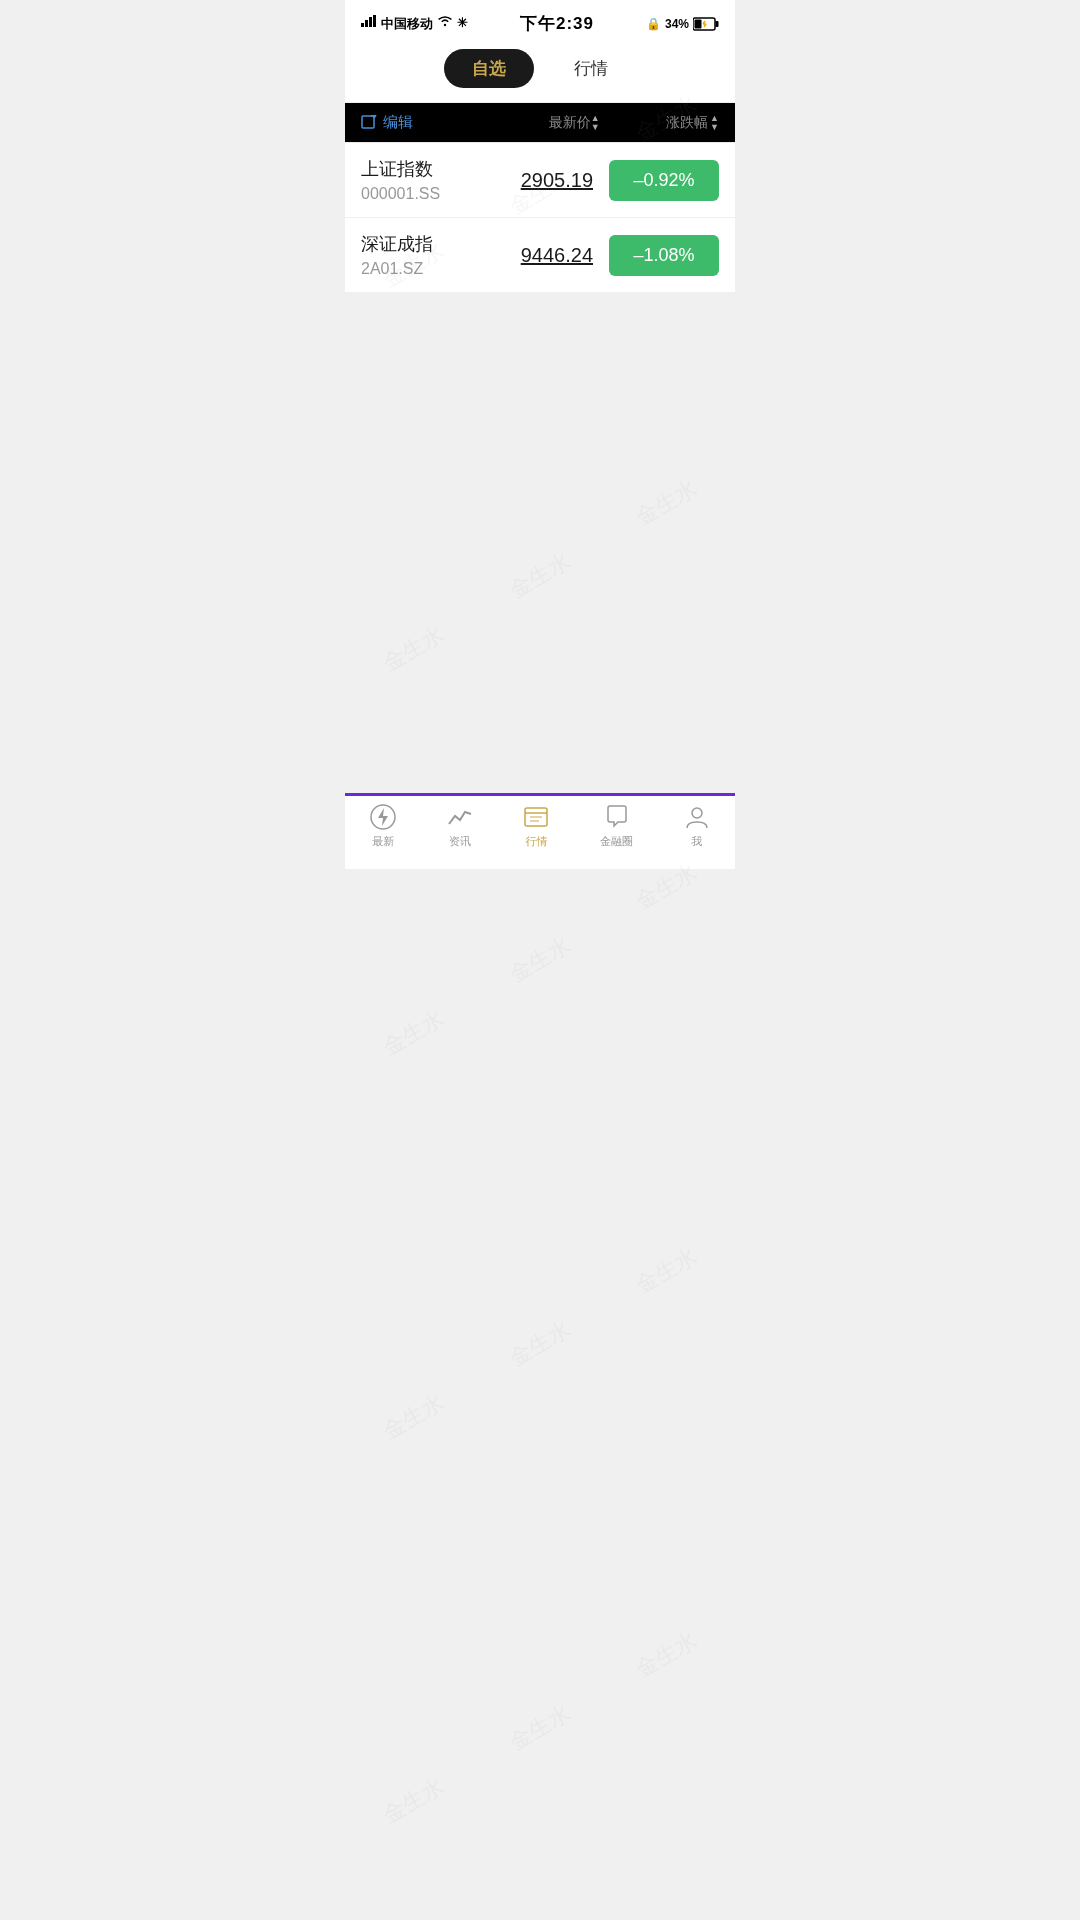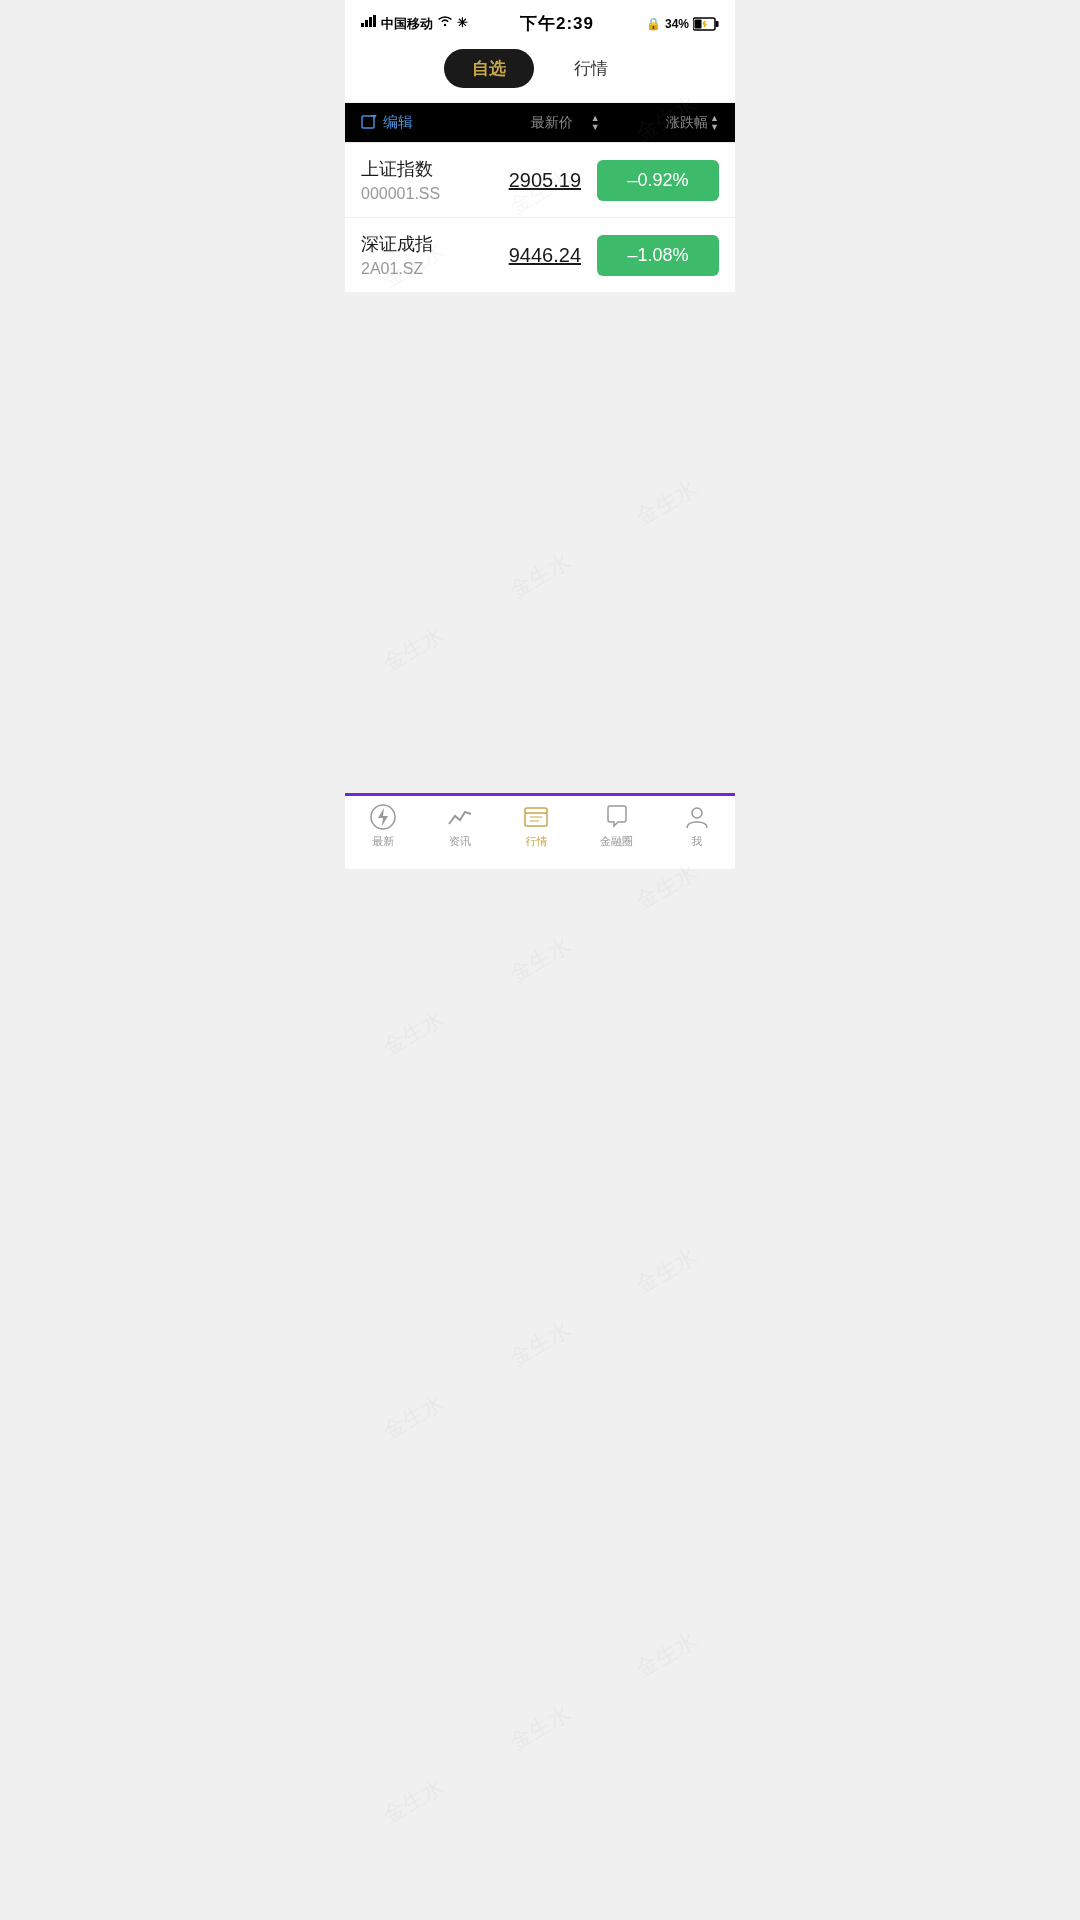--- a/index.html
+++ b/index.html
@@ -71,21 +71,21 @@
       flex: 1;
     }
     .col-price {
       flex: 1;
       text-align: right;
       color: #888;
       font-size: 14px;
       display: flex;
       align-items: center;
       justify-content: flex-end;
-      gap: 18px;
+      gap: 0;
     }
     .col-change {
       flex: 1;
       text-align: right;
       color: #888;
       font-size: 14px;
       display: flex;
       align-items: center;
       justify-content: flex-end;
       gap: 2px;
@@ -124,21 +124,21 @@
     }
     .stock-price {
       flex: 1;
       text-align: right;
       font-size: 20px;
       color: #1a1a1a;
       padding-right: 16px;
       text-decoration: underline;
     }
     .stock-change {
-      width: 122px;
+      width: 110px;
       text-align: center;
       padding: 10px 0;
       border-radius: 6px;
       font-size: 18px;
       font-weight: 500;
       color: #fff;
       background: #3dba6a;
     }
 
     

